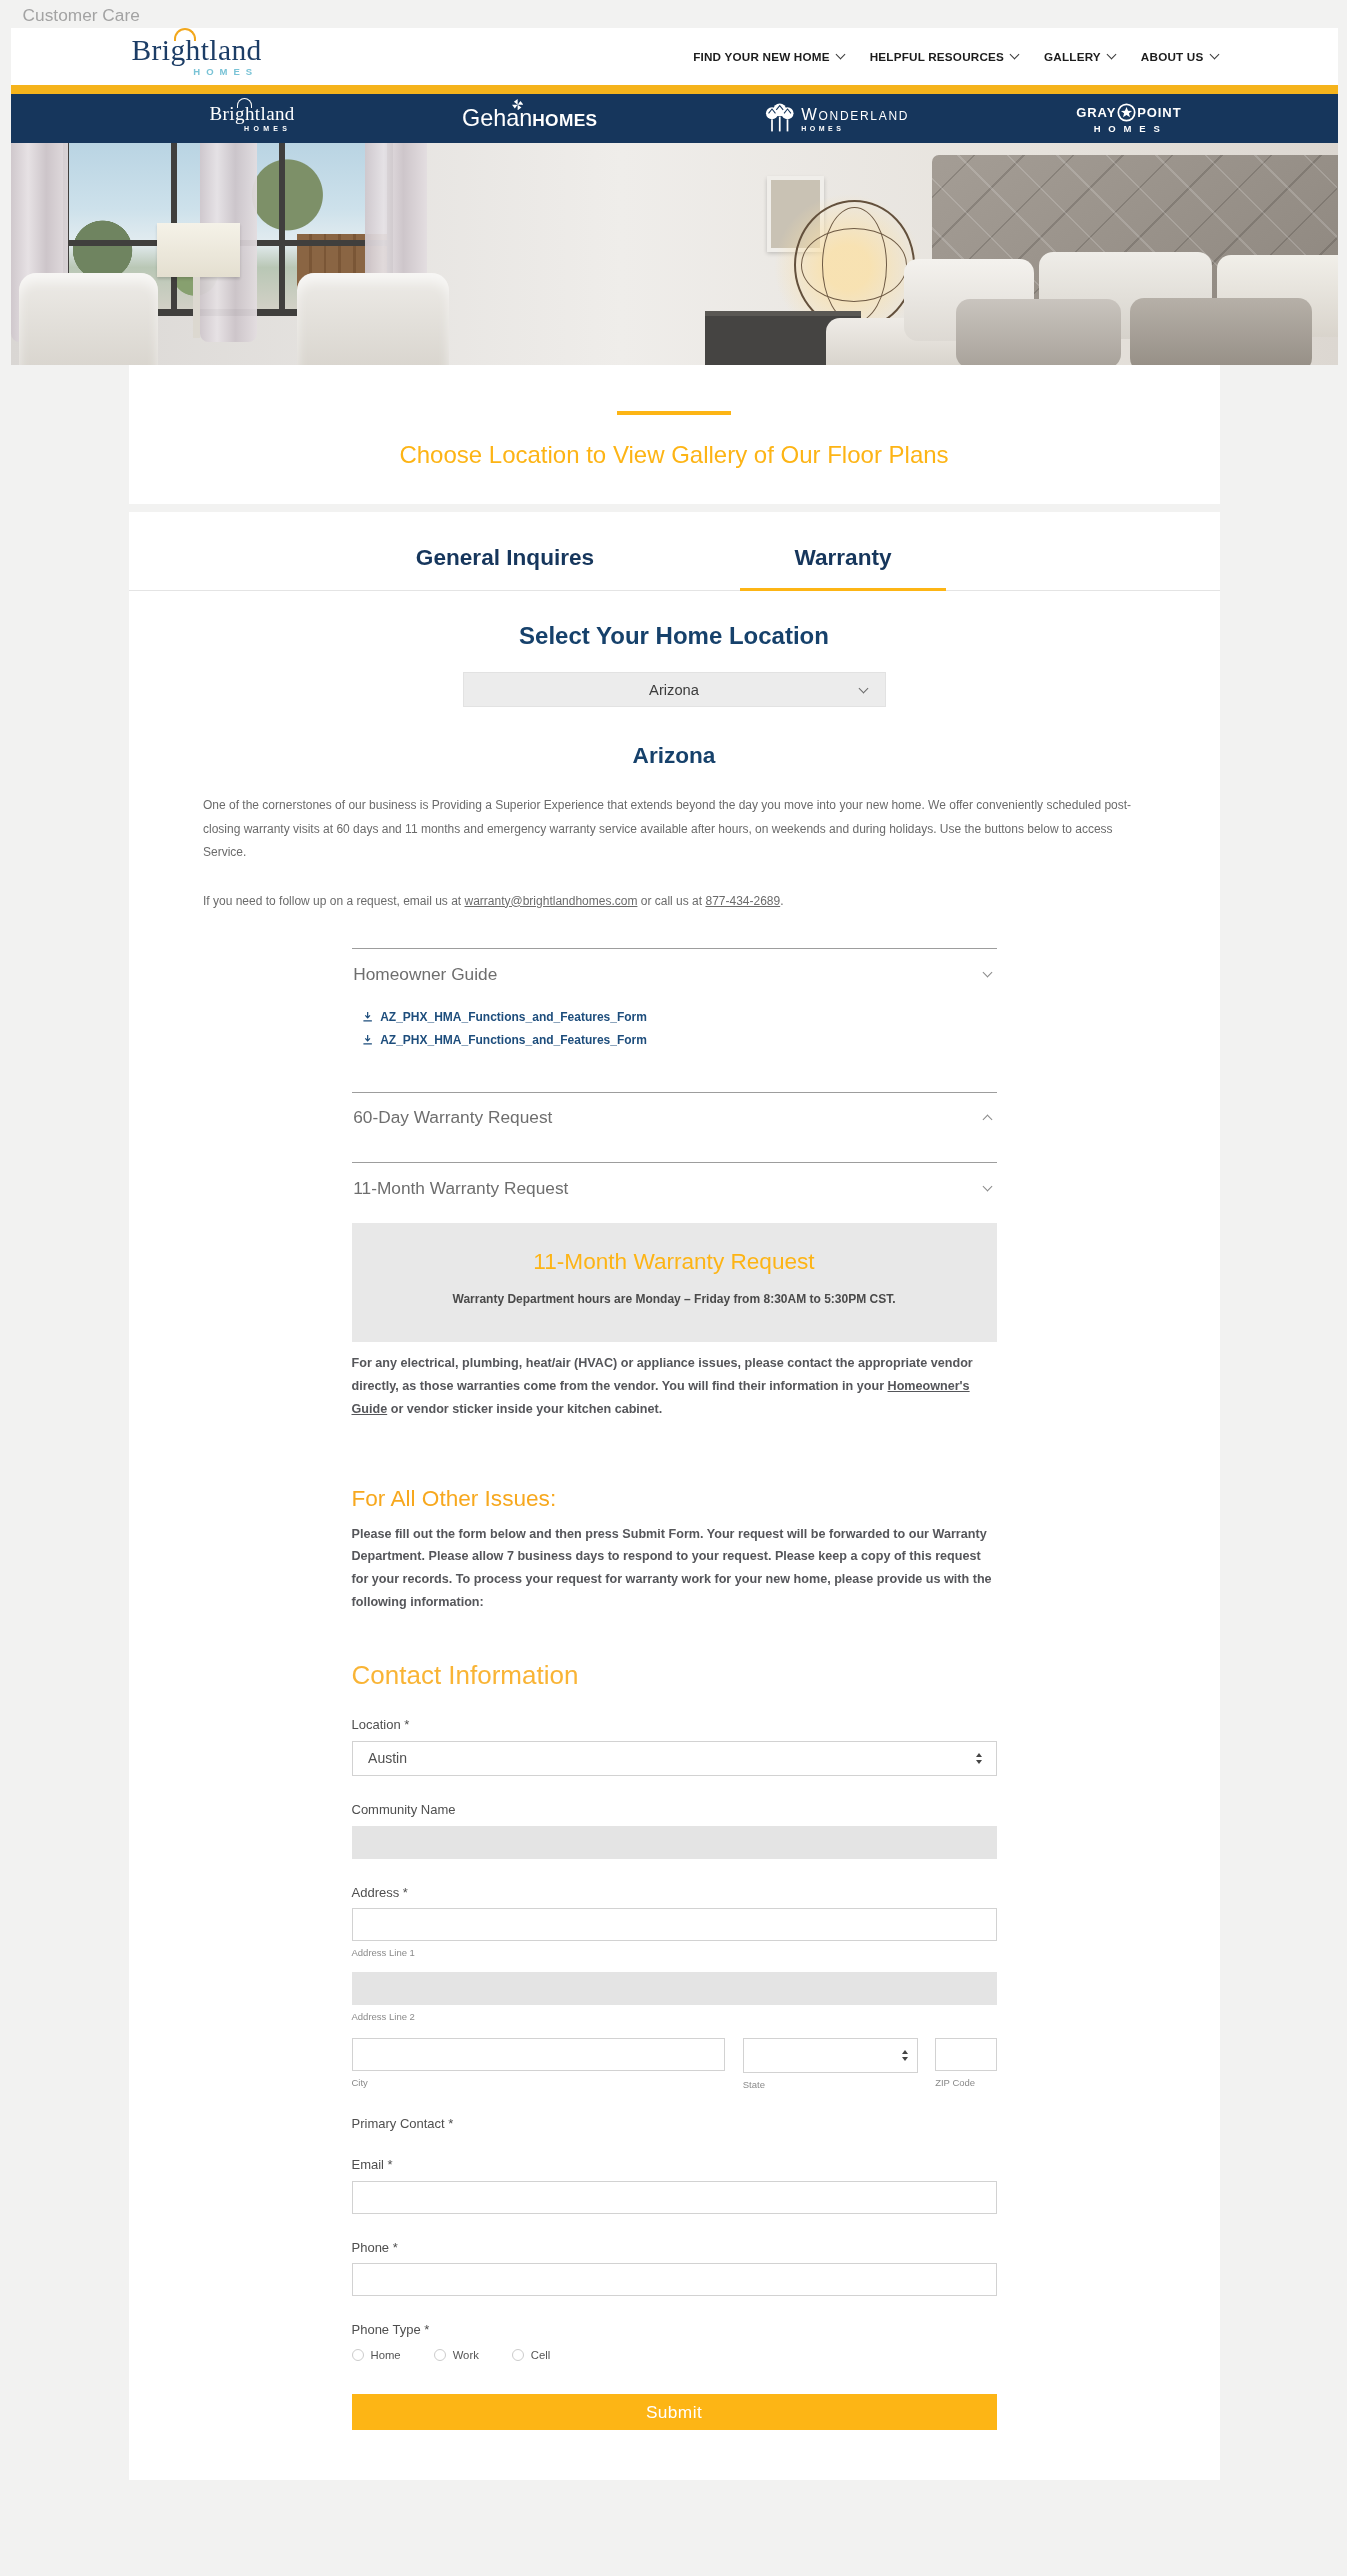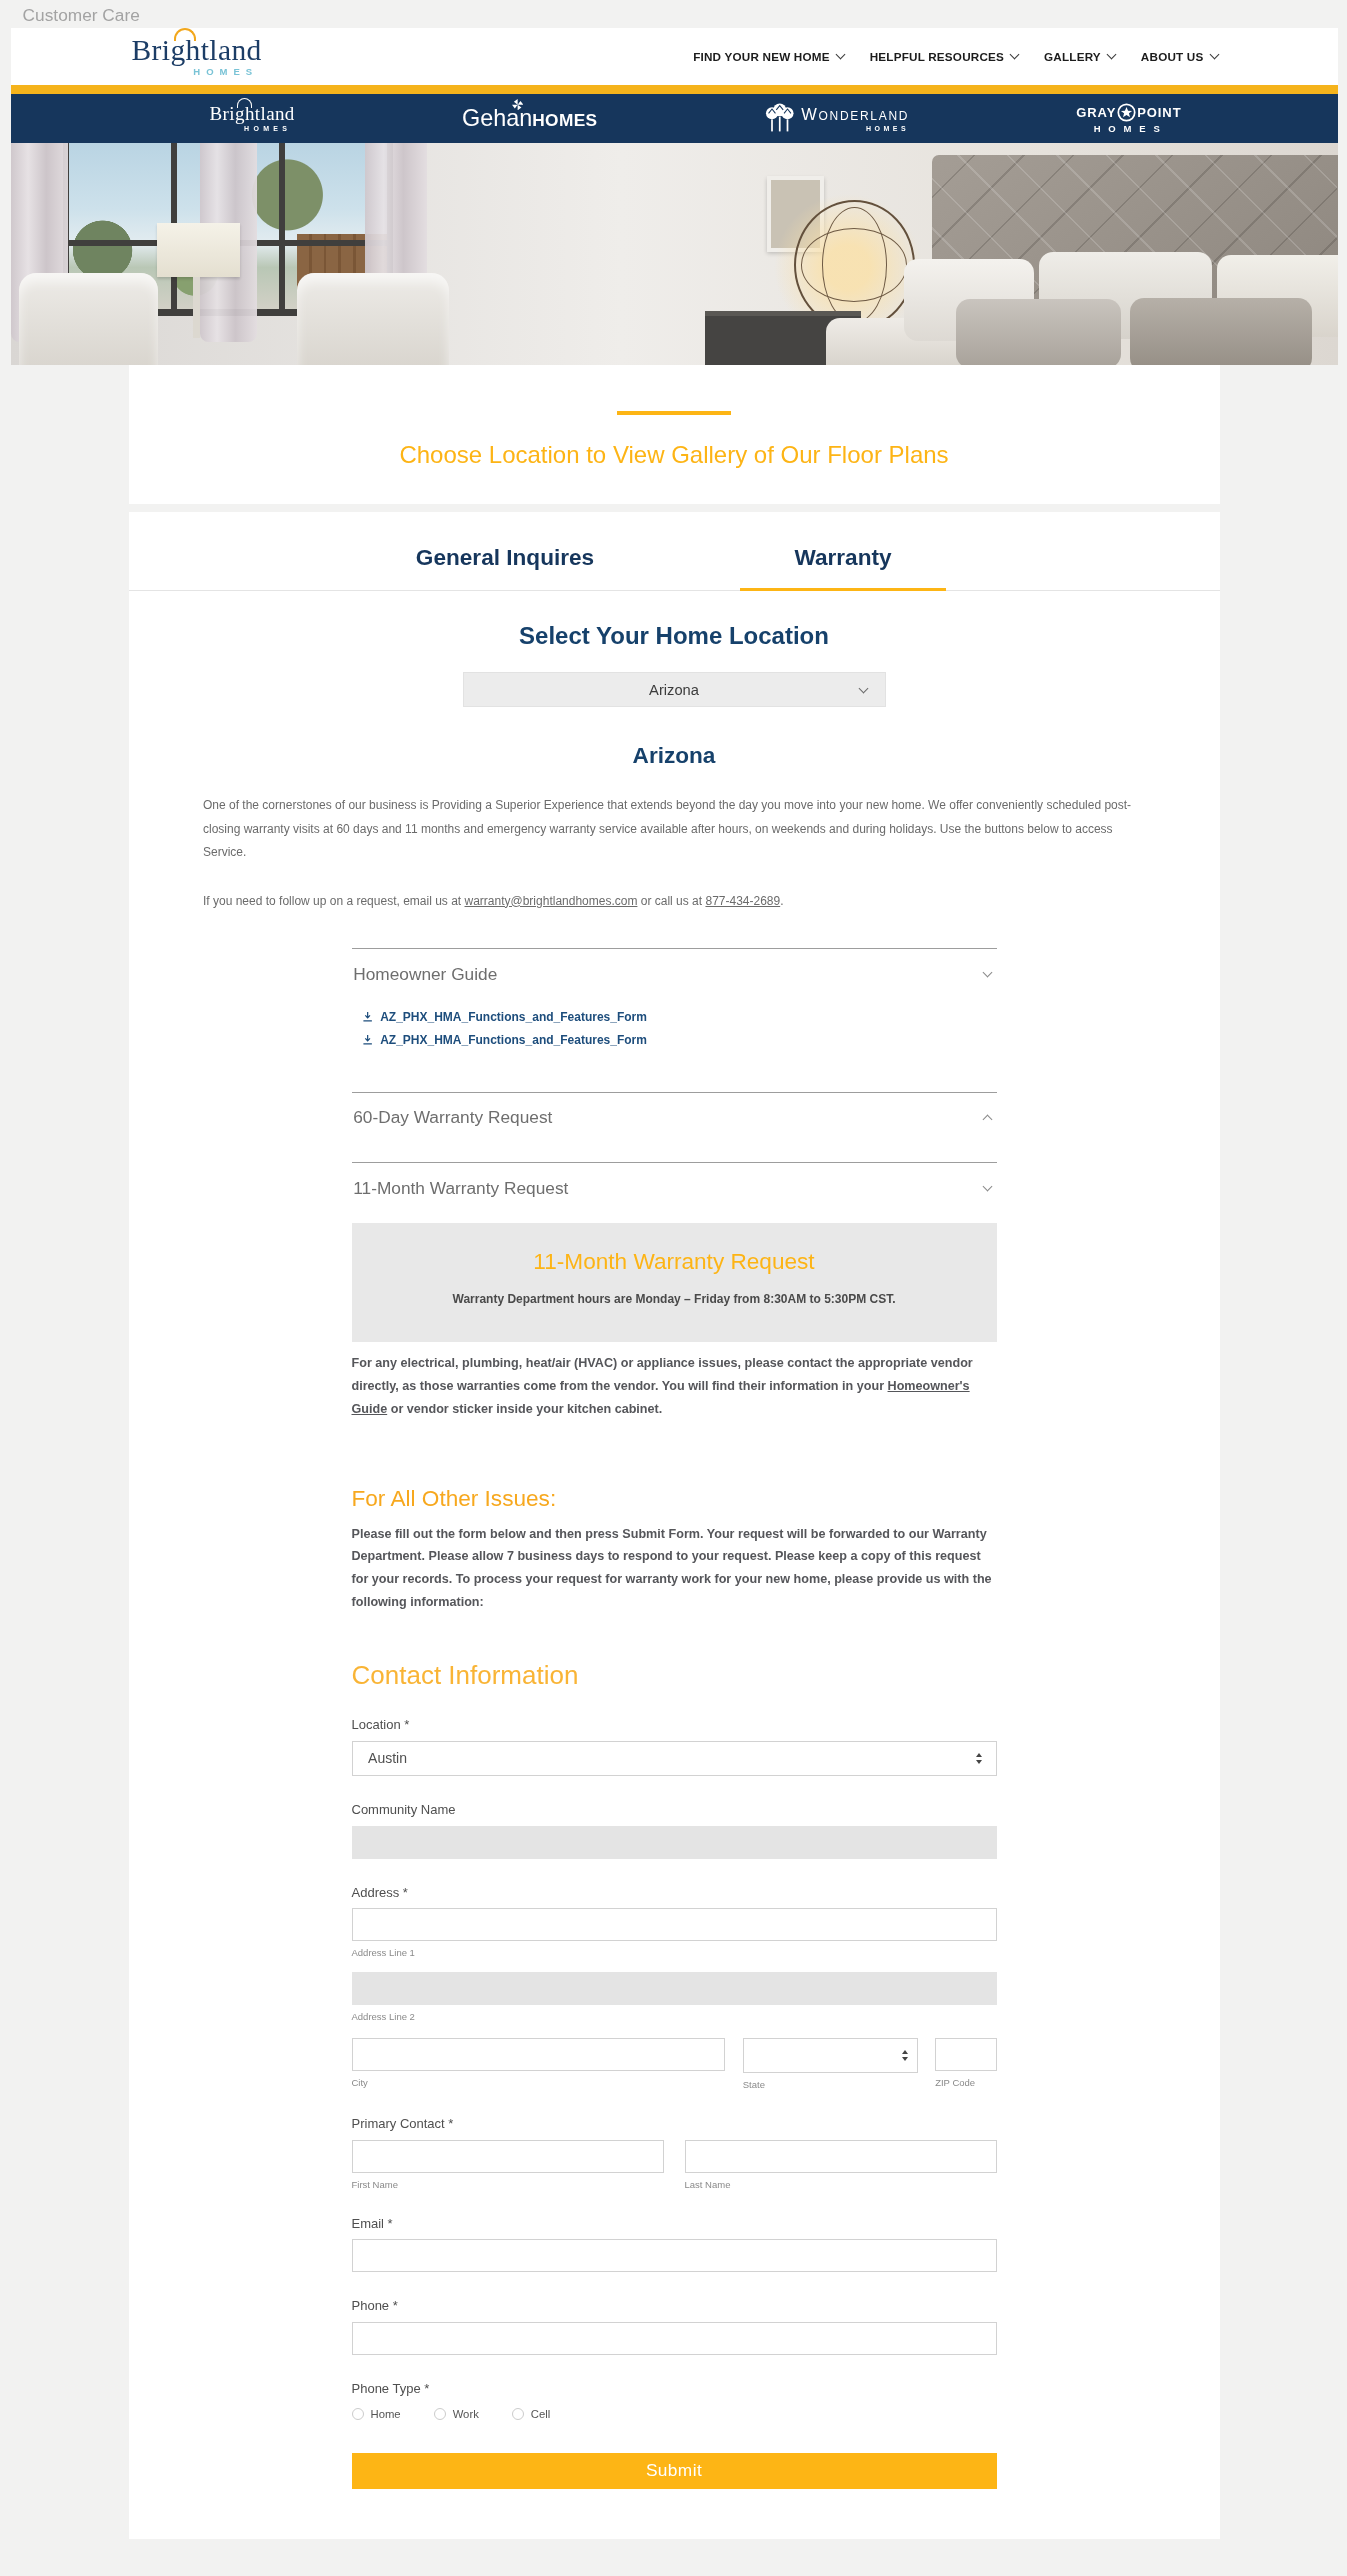--- a/index.html
+++ b/index.html
@@ -27,21 +27,21 @@
   
   .brands { height:49px; background:#16365c; display:flex; align-items:center; justify-content:space-between; padding:0 156px 0 199px; }
   .bl-mini .bl-word { font-size:19px; color:#fff; }
   .bl-mini .bl-arc { top:-6px; left:27px; width:15.6px; height:9.5px; border-color:#fff; border-bottom:none; border-width:1.7px; }
   .bl-mini .bl-sub { font-size:7px; letter-spacing:4.3px; color:#fff; }
   .gehan { position:relative; color:#fff; display:flex; align-items:baseline; }
   .gehan .gname { font-size:23.4px; font-weight:400; }
   .gehan .gsub { font-size:17.3px; font-weight:bold; letter-spacing:0.4px; }
   .gehan svg { position:absolute; top:-6px; left:50px; }
   .wonder { display:flex; align-items:center; gap:7px; color:#fff; }
-  .wonder .wtxt { text-align:right; }
+  .wonder .wtxt { text-align:left; }
   .wonder .wname { font-variant:small-caps; font-size:16.5px; letter-spacing:1.7px; }
   .wonder .wsub { font-size:7px; letter-spacing:3.5px; font-weight:bold; margin-top:0.9px; }
   .gray { color:#fff; text-align:center; }
   .gray .grow { display:flex; align-items:center; gap:1px; font-size:13px; font-weight:bold; letter-spacing:0.9px; }
   .gray .gsub2 { font-size:9.5px; letter-spacing:7.8px; font-weight:bold; margin-top:0.9px; padding-left:3.5px; }
 
   
   .hero { position:relative; height:222px; overflow:hidden;
     background:linear-gradient(90deg,#d9d6d3 0%,#efedea 46%,#e6e2dc 78%,#dcd7d1 100%); }
   .hero-window { position:absolute; left:52px; top:0; width:330px; height:173px;
@@ -354,30 +354,20 @@
             </div>
             <span class="sublabel">State</span>
           </div>
           <div class="col-zip">
             <input class="finput" style="">
             <span class="sublabel">ZIP Code</span>
           </div>
         </div>
 
         <label class="flabel">Primary Contact *</label>
-        <div class="row2">
-          <div class="col-half">
-            <input class="finput" style="">
-            <span class="sublabel">First Name</span>
-          </div>
-          <div class="col-half">
-            <input class="finput" style="">
-            <span class="sublabel">Last Name</span>
-          </div>
-        </div>
 
         <label class="flabel">Email *</label>
         <input class="finput" style="">
 
         <label class="flabel">Phone *</label>
         <input class="finput" style="">
 
         <label class="flabel">Phone Type *</label>
         <div class="radio-row">
           <div class="radio">

